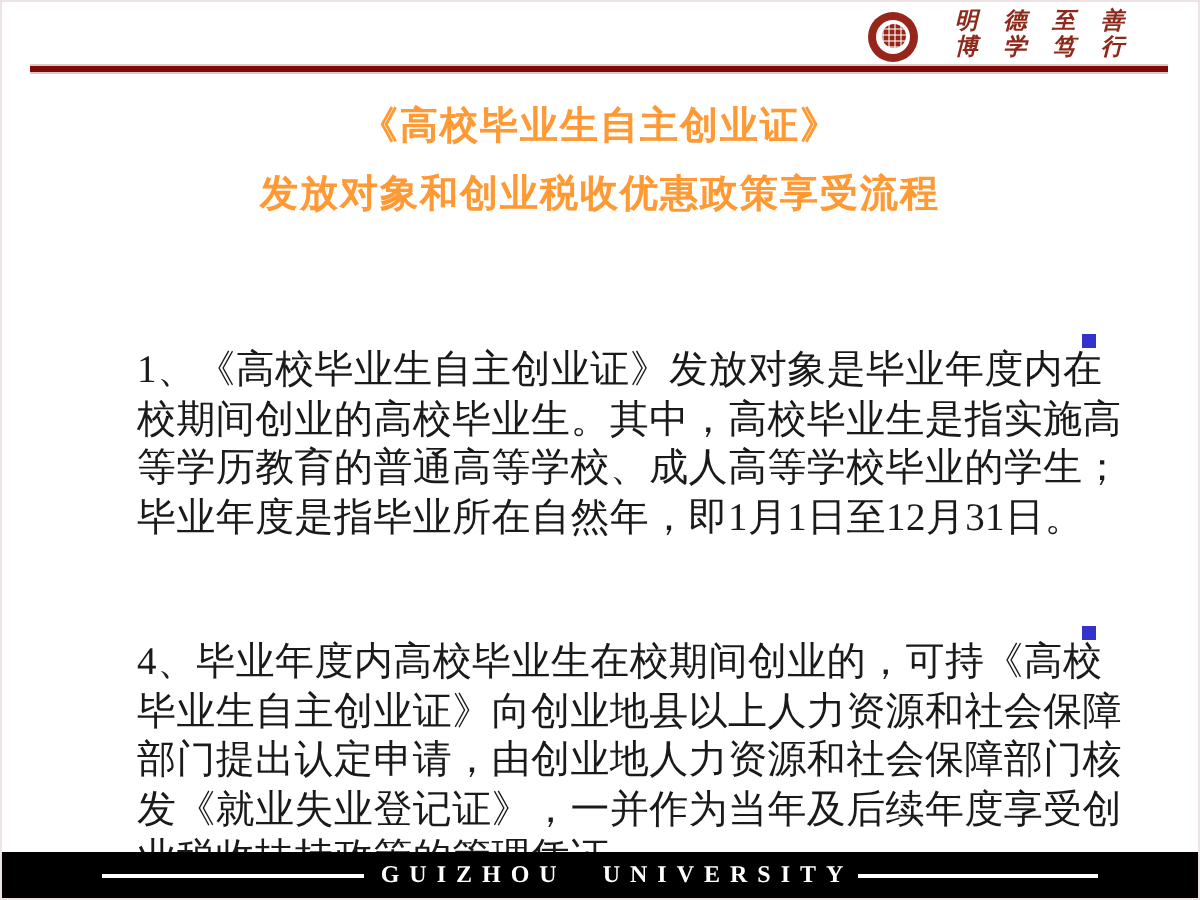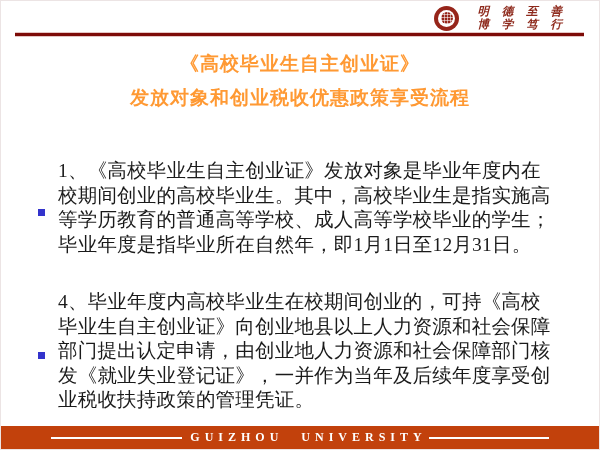--- a/index.html
+++ b/index.html
@@ -79,21 +79,22 @@
     letter-spacing: 1px;
   }
 
   
   .content {
     position: absolute;
     top: 158px; left: 37px; right: 38px;
   }
   .bullet-item {
     display: flex;
-    align-items: center;
+    align-items: flex-end;
+    flex-direction: column;
   }
   .bullet-item + .bullet-item { margin-top: 33px; }
   .bullet-square {
     flex: 0 0 auto;
     width: 7px; height: 7px;
     margin-top: 8px;
     margin-right: 13px;
     background: #3333cc;
   }
   .bullet-text {
@@ -103,21 +104,21 @@
     font-size: 19.5px;
     line-height: 24.5px;
     letter-spacing: 0.2px;
   }
 
   
   .footer {
     position: absolute;
     left: 0; right: 0; bottom: 0;
     height: 23px;
-    background: #c2410c;
+    background: #000000;
     display: flex;
     align-items: center;
     justify-content: center;
   }
   .footer-line {
     height: 2px;
     background: #ffffff;
   }
   .footer-line.left  { width: 131px; margin-right: 8px; }
   .footer-line.right { width: 120px; margin-left: 2px; }

